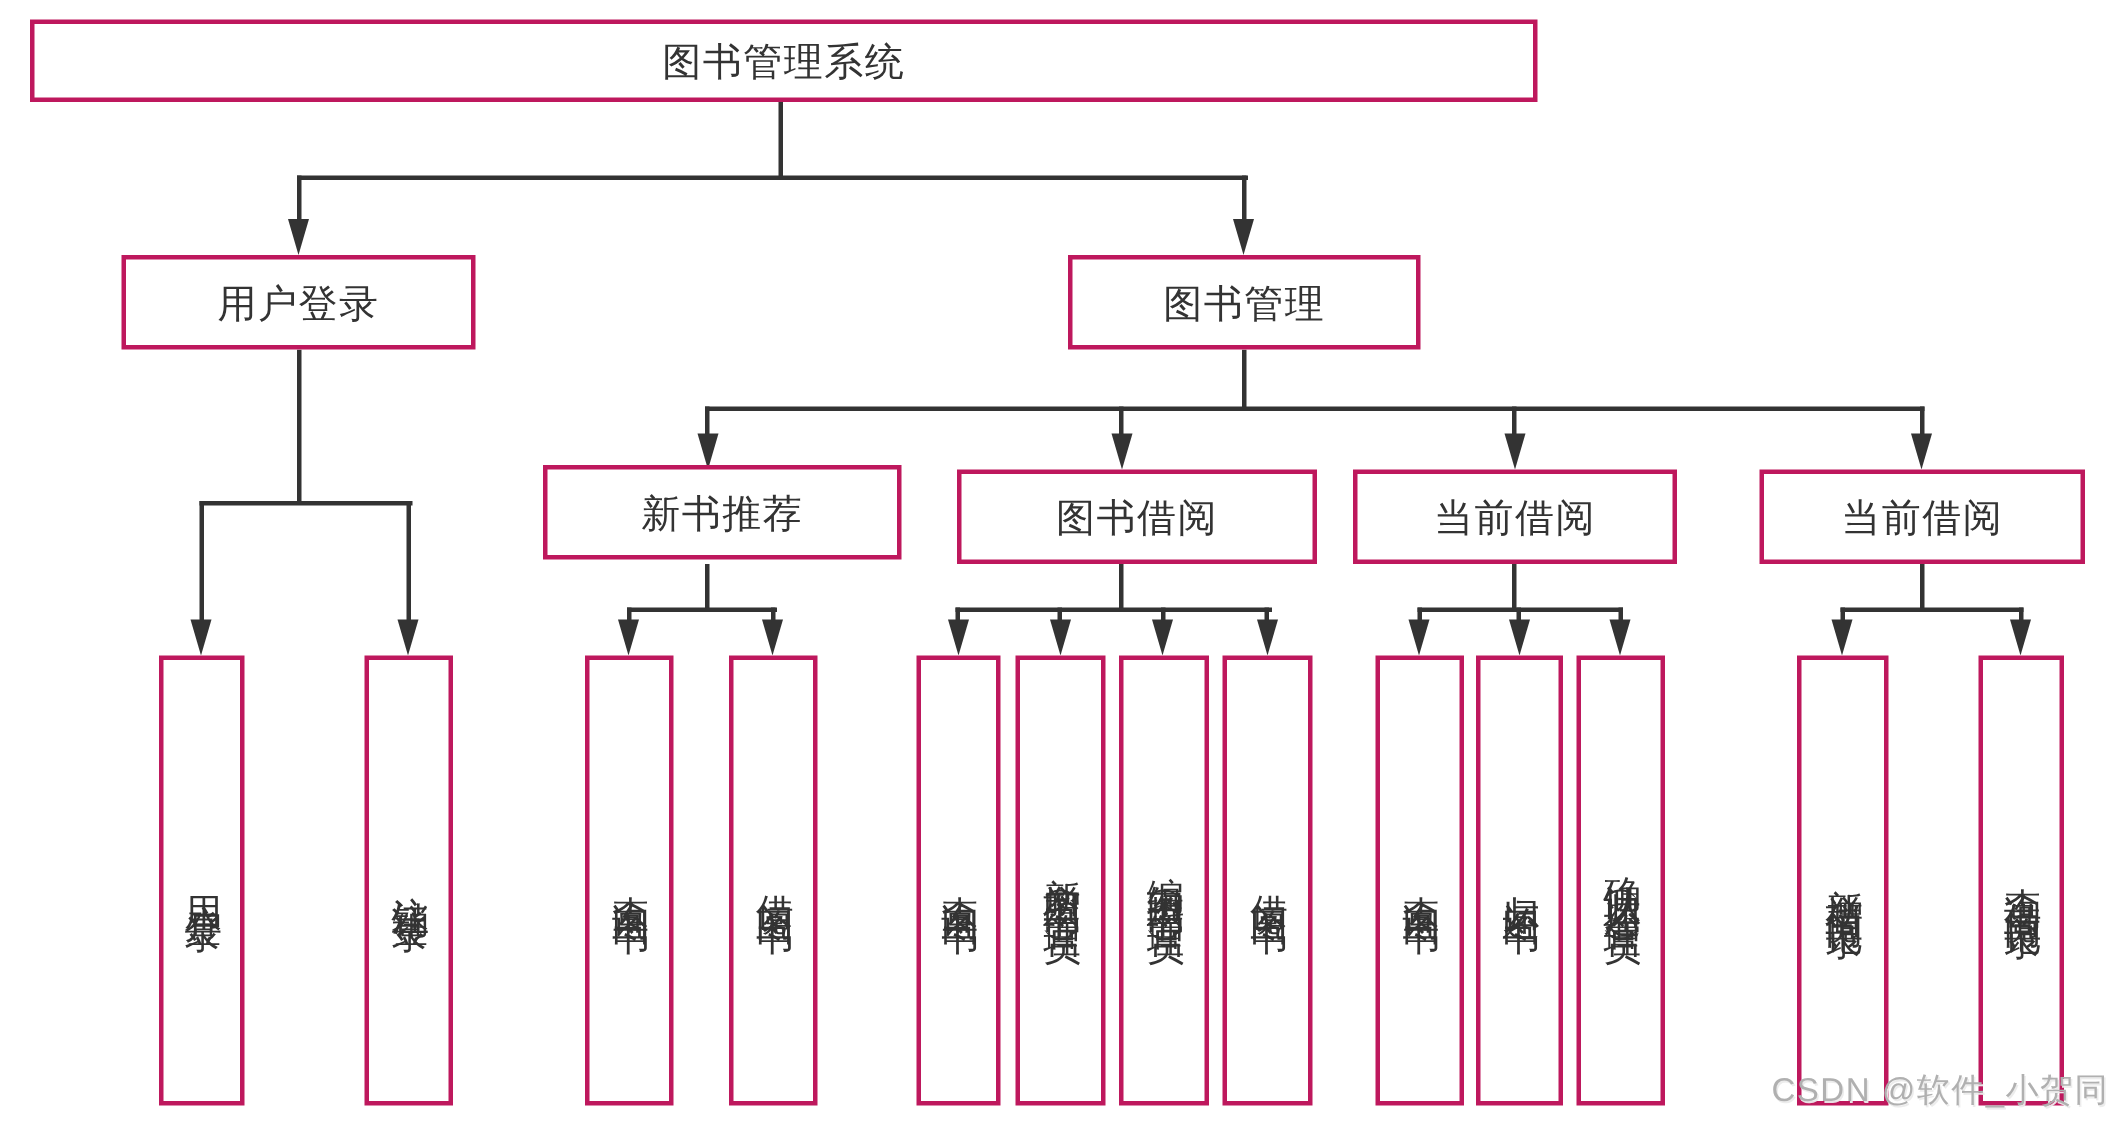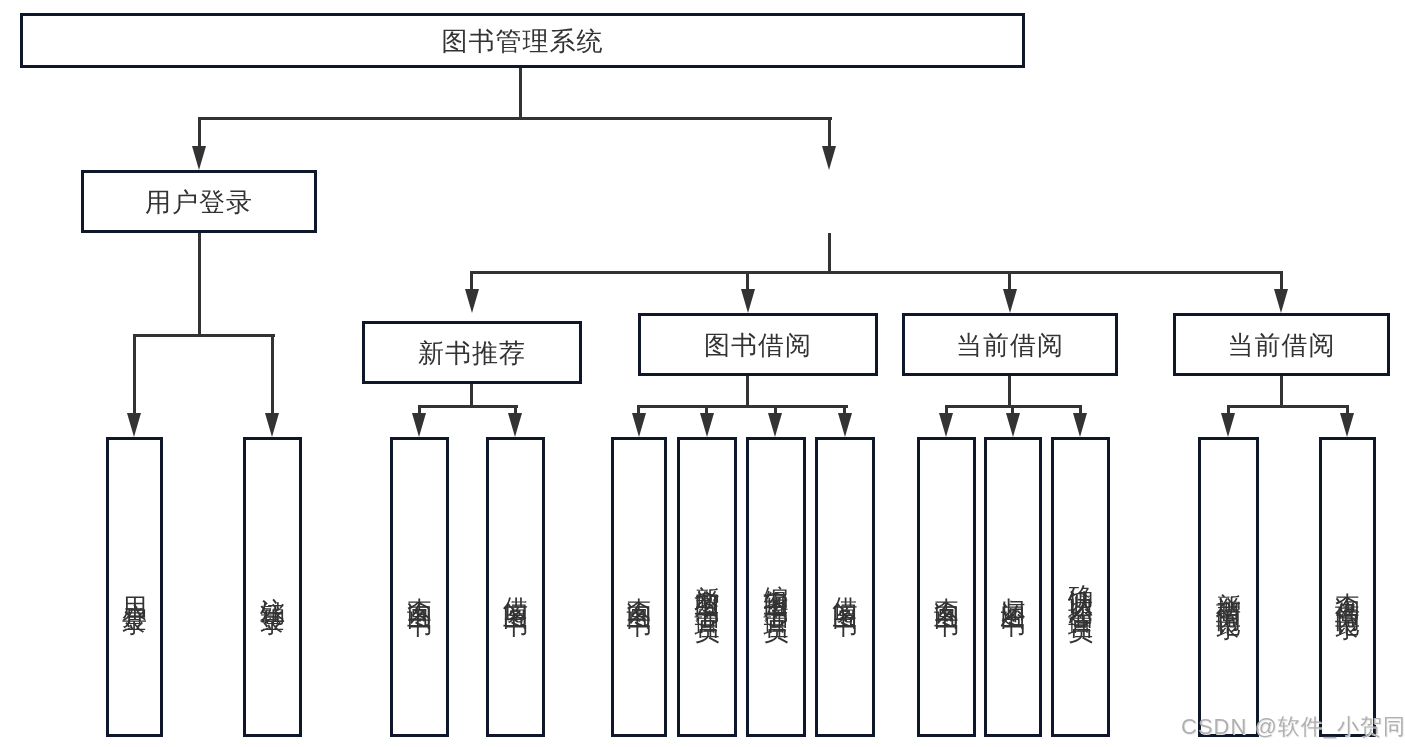--- a/index.html
+++ b/index.html
@@ -24,21 +24,21 @@
     width: 0; height: 0;
     border-left: 7px solid transparent;
     border-right: 7px solid transparent;
     border-top: 24px solid #333333;
   }
 
   
   .box {
     position: absolute;
     background: #ffffff;
-    border: 3px solid #0f172a;
+    border: 3px solid #be185d;
     display: flex;
     align-items: center;
     justify-content: center;
   }
   .hbox .lbl {
     font-size: 26px;
     letter-spacing: 1px;
     color: #333333;
     white-space: nowrap;
     line-height: 1;
@@ -128,22 +128,25 @@
   <div class="line" style="left:1346px;top:405px;width:3px;height:12px"></div>
   <div class="arrow" style="left:1340px;top:413px"></div>
 
   <div class="box hbox" style="left:20px;top:13px;width:1005px;height:55px">
     <span class="lbl">图书管理系统</span>
   </div>
 
   <div class="box hbox" style="left:81px;top:170px;width:236px;height:63px">
     <span class="lbl">用户登录</span>
   </div>
-
-  <div class="box hbox" style="left:362px;top:321px;width:220px;height:63px">
+  <div class="box hbox" style="left:712px;top:170px;width:235px;height:63px">
+    <span class="lbl">图书管理</span>
+  </div>
+
+  <div class="box hbox" style="left:362px;top:310px;width:239px;height:63px">
     <span class="lbl">新书推荐</span>
   </div>
   <div class="box hbox" style="left:638px;top:313px;width:240px;height:63px">
     <span class="lbl">图书借阅</span>
   </div>
   <div class="box hbox" style="left:902px;top:313px;width:216px;height:63px">
     <span class="lbl">当前借阅</span>
   </div>
   <div class="box hbox" style="left:1173px;top:313px;width:217px;height:63px">
     <span class="lbl">当前借阅</span>

